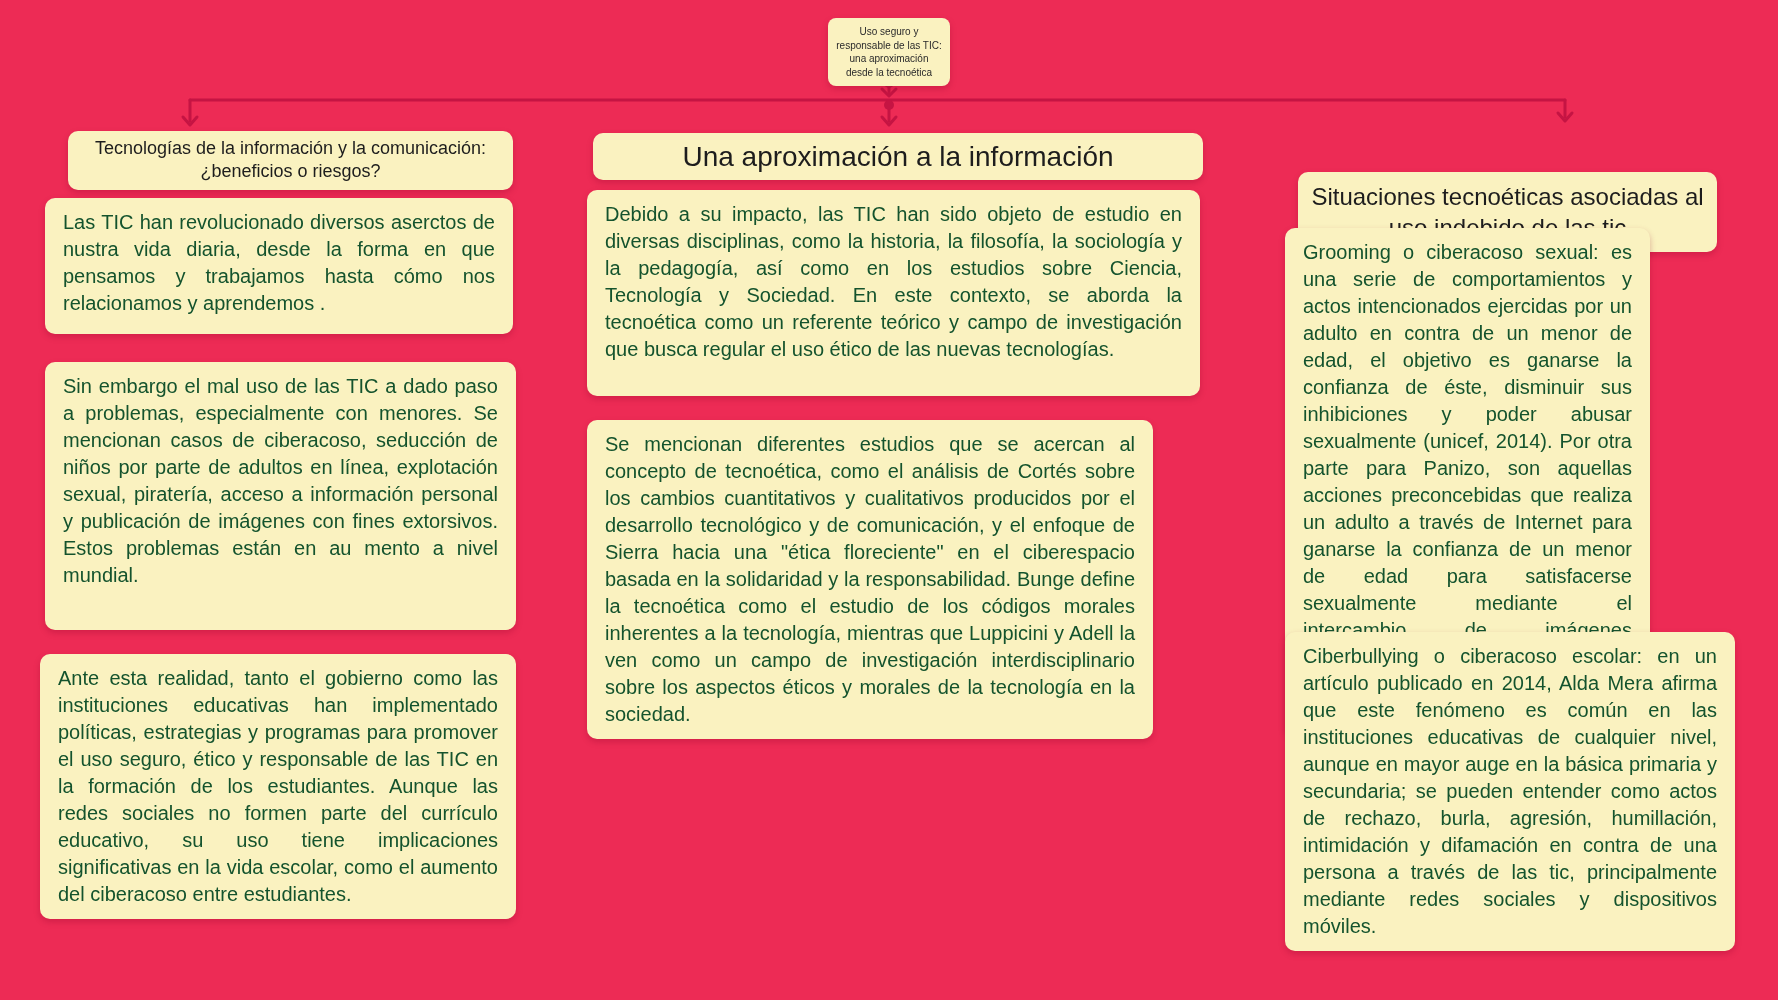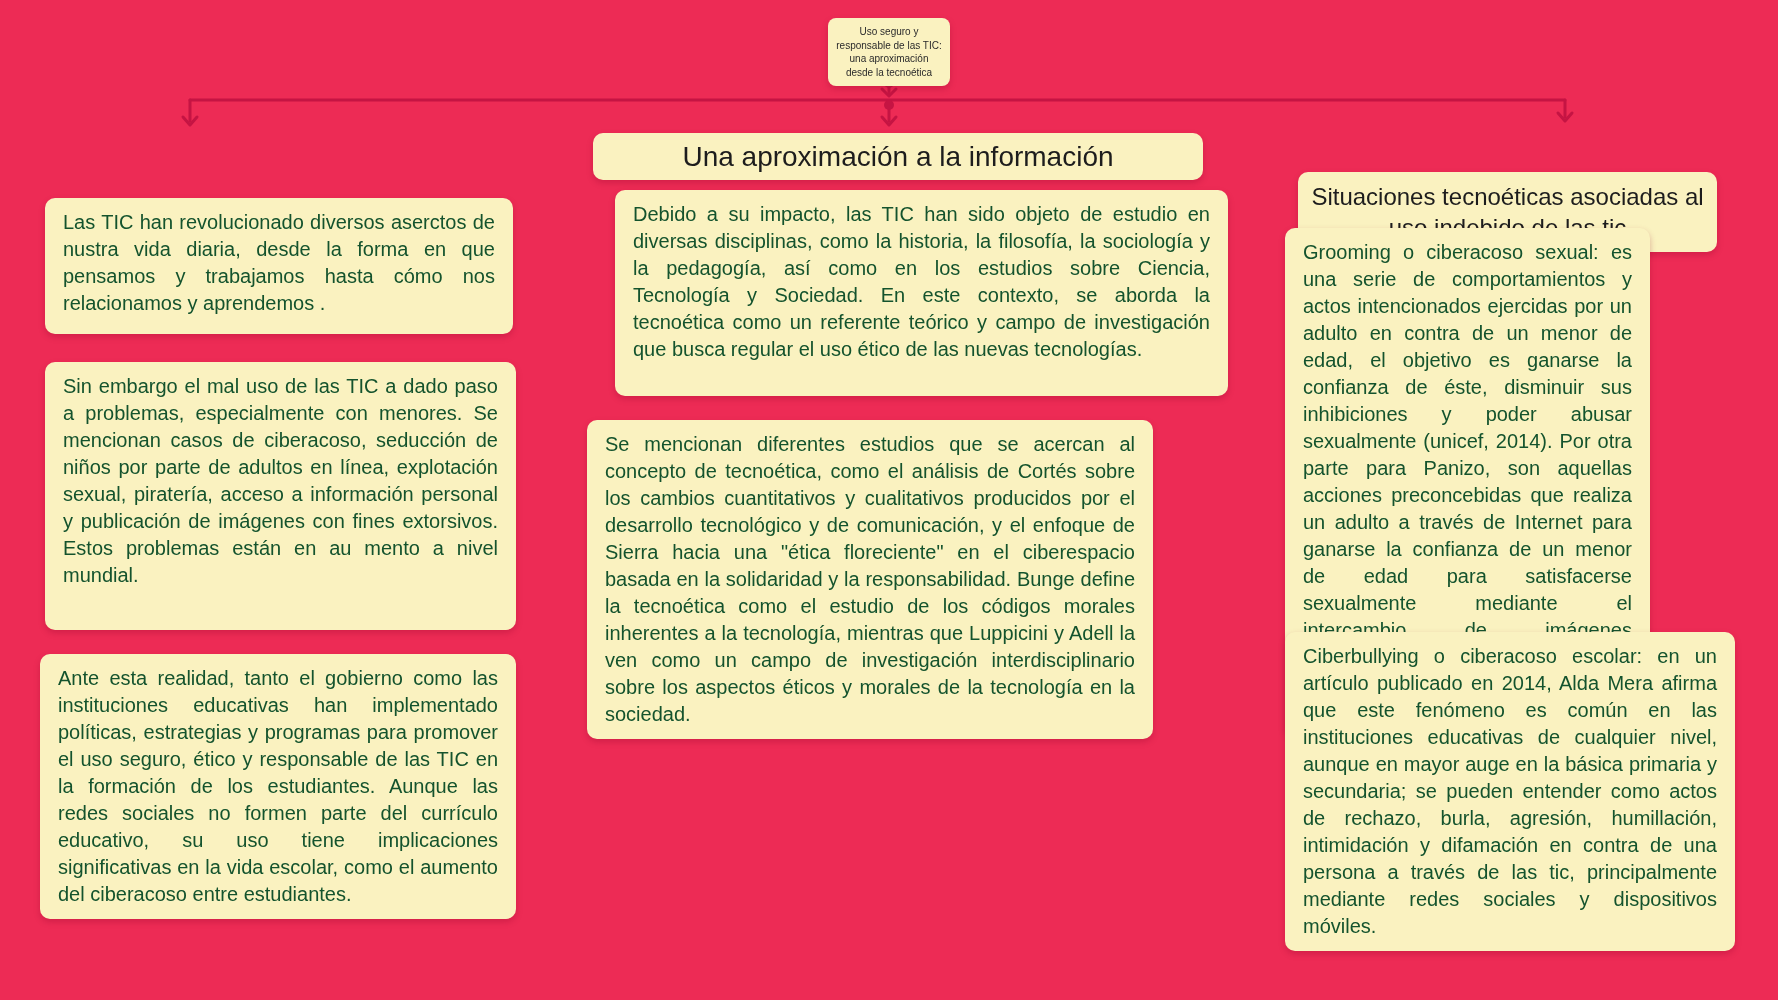--- a/index.html
+++ b/index.html
@@ -44,21 +44,21 @@
   .body-node {
     font-size: 20px;
     line-height: 1.35;
     text-align: justify;
     padding: 11px 18px;
     color: #14532d;
   }
   .box-l1 { left: 45px;  top: 198px; width: 468px; min-height: 136px; }
   .box-l2 { left: 45px;  top: 362px; width: 471px; min-height: 268px; }
   .box-l3 { left: 40px;  top: 654px; width: 476px; min-height: 246px; }
-  .box-m1 { left: 587px; top: 190px; width: 613px; min-height: 206px; margin-left: 28px; }
+  .box-m1 { left: 587px; top: 190px; width: 613px; min-height: 206px; }
   .box-m2 { left: 587px; top: 412px; width: 566px; min-height: 259px; margin-top: 8px; }
   .box-r1 { left: 1285px; top: 228px; width: 365px; min-height: 386px; }
   .box-r2 { left: 1285px; top: 632px; width: 450px; min-height: 314px; }
 </style>
 </head>
 <body>
 
 <div class="canvas">
 
   <svg class="connectors" width="1778" height="160" aria-hidden="true">
@@ -76,20 +76,23 @@
     <g fill="#C51443">
       <circle cx="889" cy="83" r="5"></circle>
       <circle cx="889" cy="105" r="5"></circle>
     </g>
   </svg>
 
   <div class="node root-node">
     <span>Uso seguro y responsable de las TIC: una aproximación desde la tecnoética</span>
   </div>
 
+  <div class="node title-node title-left">
+    <span>Tecnologías de la información y la comunicación: ¿beneficios o riesgos?</span>
+  </div>
   <div class="node body-node box-l1">Las TIC han revolucionado diversos aserctos de nustra vida diaria, desde la forma en que pensamos y trabajamos hasta cómo nos relacionamos y aprendemos .</div>
   <div class="node body-node box-l2">Sin embargo el mal uso de las TIC a dado paso a problemas, especialmente con menores. Se mencionan casos de ciberacoso, seducción de niños por parte de adultos en línea, explotación sexual, piratería, acceso a información personal y publicación de imágenes con fines extorsivos. Estos problemas están en au mento a nivel mundial.</div>
   <div class="node body-node box-l3">Ante esta realidad, tanto el gobierno como las instituciones educativas han implementado políticas, estrategias y programas para promover el uso seguro, ético y responsable de las TIC en la formación de los estudiantes. Aunque las redes sociales no formen parte del currículo educativo, su uso tiene implicaciones significativas en la vida escolar, como el aumento del ciberacoso entre estudiantes.</div>
 
   <div class="node title-node title-center">
     <span>Una aproximación a la información</span>
   </div>
   <div class="node body-node box-m1">Debido a su impacto, las TIC han sido objeto de estudio en diversas disciplinas, como la historia, la filosofía, la sociología y la pedagogía, así como en los estudios sobre Ciencia, Tecnología y Sociedad. En este contexto, se aborda la tecnoética como un referente teórico y campo de investigación que busca regular el uso ético de las nuevas tecnologías.</div>
   <div class="node body-node box-m2">Se mencionan diferentes estudios que se acercan al concepto de tecnoética, como el análisis de Cortés sobre los cambios cuantitativos y cualitativos producidos por el desarrollo tecnológico y de comunicación, y el enfoque de Sierra hacia una "ética floreciente" en el ciberespacio basada en la solidaridad y la responsabilidad. Bunge define la tecnoética como el estudio de los códigos morales inherentes a la tecnología, mientras que Luppicini y Adell la ven como un campo de investigación interdisciplinario sobre los aspectos éticos y morales de la tecnología en la sociedad.</div>
 

